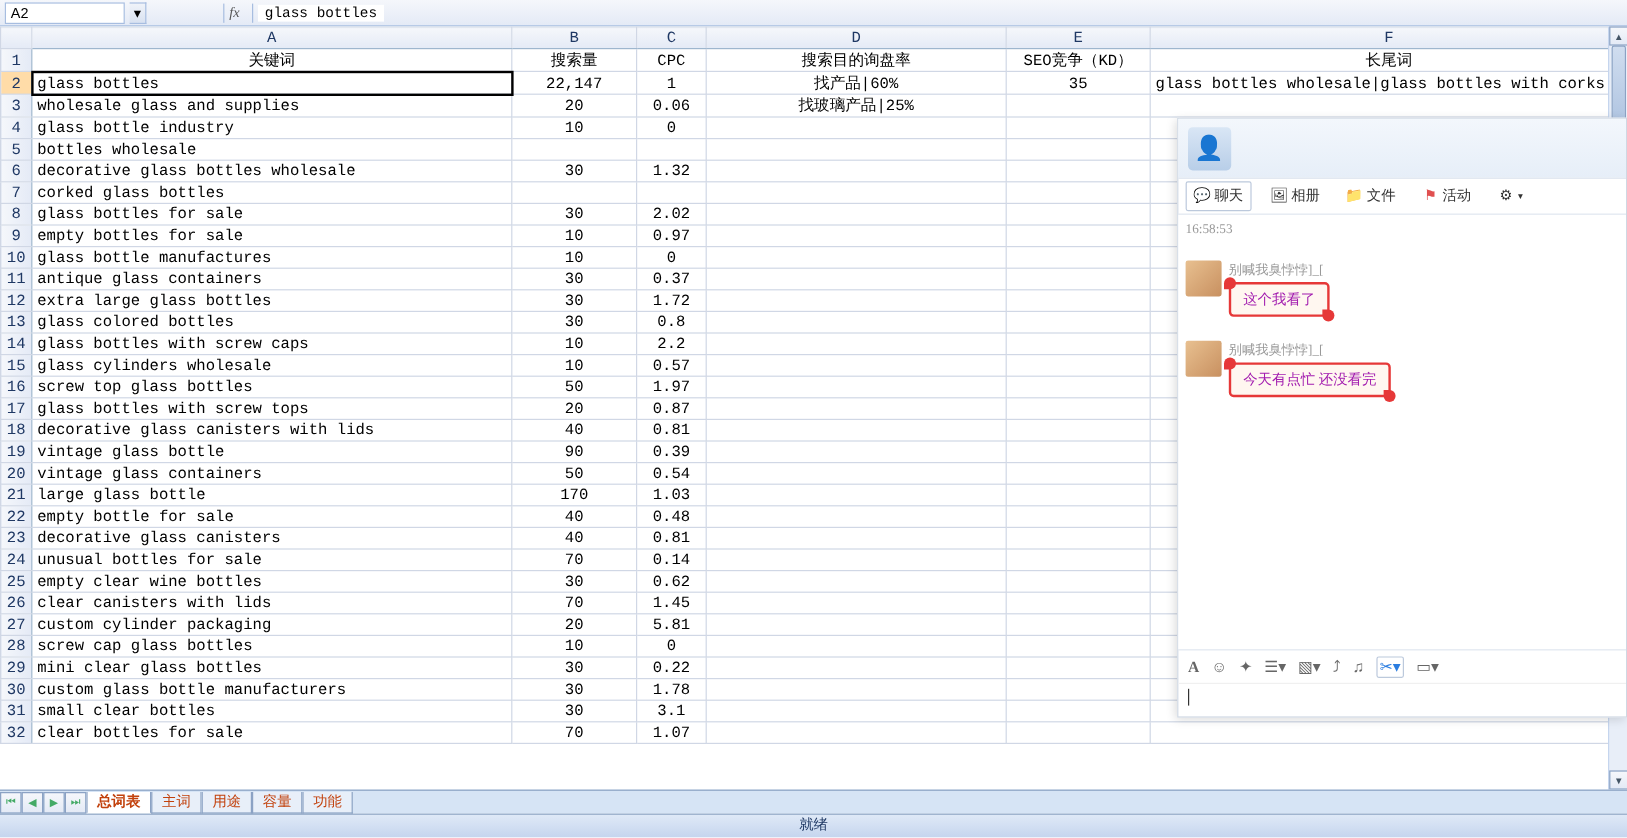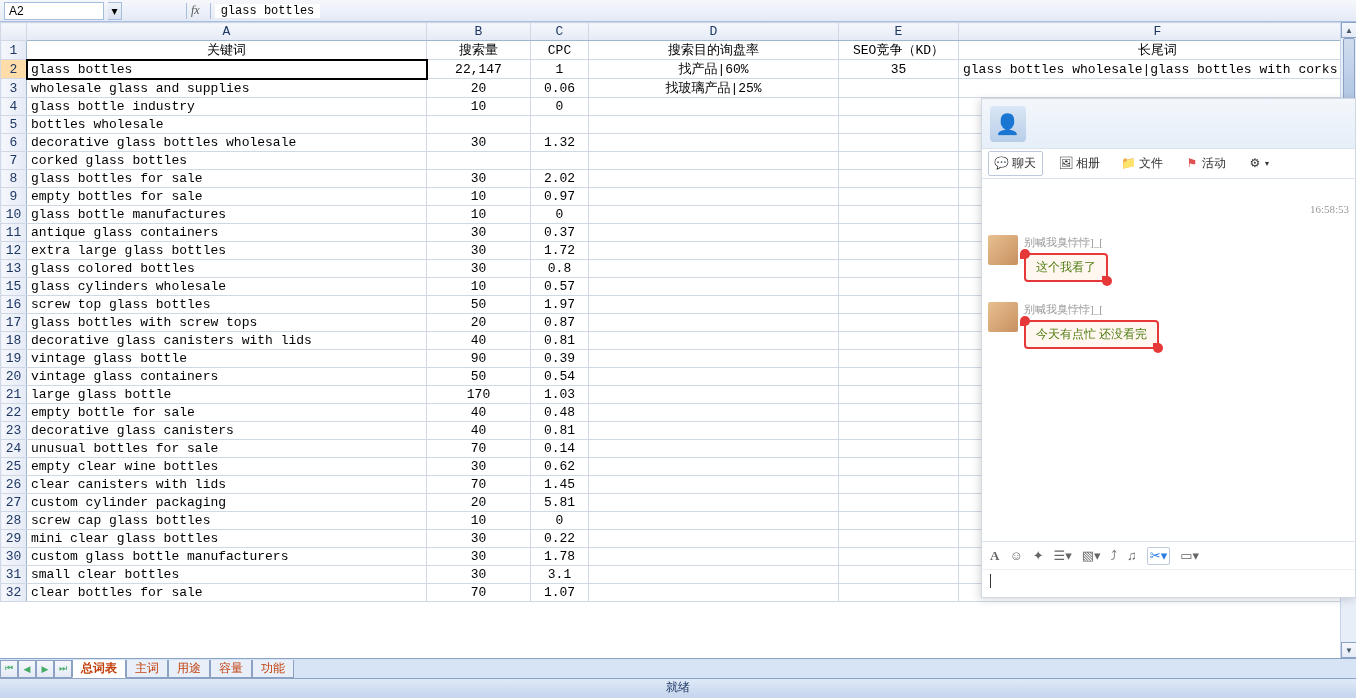--- a/index.html
+++ b/index.html
@@ -53,26 +53,26 @@
 .chat-title .star { color: #f0a020; font-size: 10px; margin-right: 2px; }
 
 .chat-tabs { height: 30px; border-bottom: 1px solid #dbe3ee; display: flex; align-items: center; padding: 0 6px; gap: 10px; }
 .chat-tab { display: flex; align-items: center; gap: 3px; padding: 3px 6px; font-size: 12px; color: #333; cursor: pointer; }
 .chat-tab.active { border: 1px solid #bcc9dc; background: #fff; border-radius: 2px; }
 .chat-tab .ico { width: 14px; height: 14px; display: inline-flex; align-items: center; justify-content: center; }
 
 .chat-body { flex: 1; background: #fff; position: relative; padding: 6px; overflow: hidden; }
 .more-link { text-align: right; font-size: 11px; color: #2b7de0; }
 .more-link .clk { color: #2b7de0; margin-left: 2px; }
-.timestamp { text-align: right; color: #999; font-size: 11px; margin-top: 18px; }
+.timestamp { text-align: left; color: #999; font-size: 11px; }
 .msg { display: flex; gap: 6px; margin-top: 20px; }
 .msg .av { width: 30px; height: 30px; background: linear-gradient(135deg,#e8c090,#c89060); border-radius: 2px; }
 .msg .mc { flex: 1; }
 .msg .nm { font-size: 11px; color: #999; }
-.msg .bubble { display: inline-block; margin-top: 3px; padding: 4px 10px; border: 2px solid #e63838; border-radius: 4px; background: #fff7f0; font-size: 12px; color: #4d7c0f; position: relative; }
+.msg .bubble { display: inline-block; margin-top: 3px; padding: 4px 10px; border: 2px solid #e63838; border-radius: 4px; background: #fff7f0; font-size: 12px; color: #a21caf; position: relative; }
 .msg .bubble::before { content: ""; position: absolute; top: -6px; left: -6px; width: 10px; height: 10px; background: #e63838; border-radius: 50% 50% 50% 0; }
 .msg .bubble::after { content: ""; position: absolute; bottom: -6px; right: -6px; width: 10px; height: 10px; background: #e63838; border-radius: 0 50% 50% 50%; }
 .history-note { text-align: right; color: #999; font-size: 11px; margin-top: 18px; }
 
 .chat-toolbar { height: 28px; border-top: 1px solid #dbe3ee; display: flex; align-items: center; gap: 10px; padding: 0 8px; color: #666; }
 .chat-toolbar span { cursor: pointer; font-size: 13px; }
 .chat-input { height: 28px; border-top: 1px solid #f0f0f0; padding: 4px 8px; }
 
 
 .vscroll { position: absolute; right: 0; top: 22px; width: 16px; height: 636px; background: #e8eef8; border-left: 1px solid #c5d5ee; }
@@ -214,20 +214,29 @@
           <td class="col-C center">1.72</td>
           <td class="col-D center"></td>
           <td class="col-E center"></td>
           <td class="col-F"></td>
         </tr>
         <tr>
           <th class="row-h">13</th>
           <td class="col-A">glass colored bottles</td>
           <td class="col-B center">30</td>
           <td class="col-C center">0.8</td>
+          <td class="col-D center"></td>
+          <td class="col-E center"></td>
+          <td class="col-F"></td>
+        </tr>
+        <tr>
+          <th class="row-h">14</th>
+          <td class="col-A">glass bottles with screw caps</td>
+          <td class="col-B center">10</td>
+          <td class="col-C center">2.2</td>
           <td class="col-D center"></td>
           <td class="col-E center"></td>
           <td class="col-F"></td>
         </tr>
         <tr>
           <th class="row-h">15</th>
           <td class="col-A">glass cylinders wholesale</td>
           <td class="col-B center">10</td>
           <td class="col-C center">0.57</td>
           <td class="col-D center"></td>

